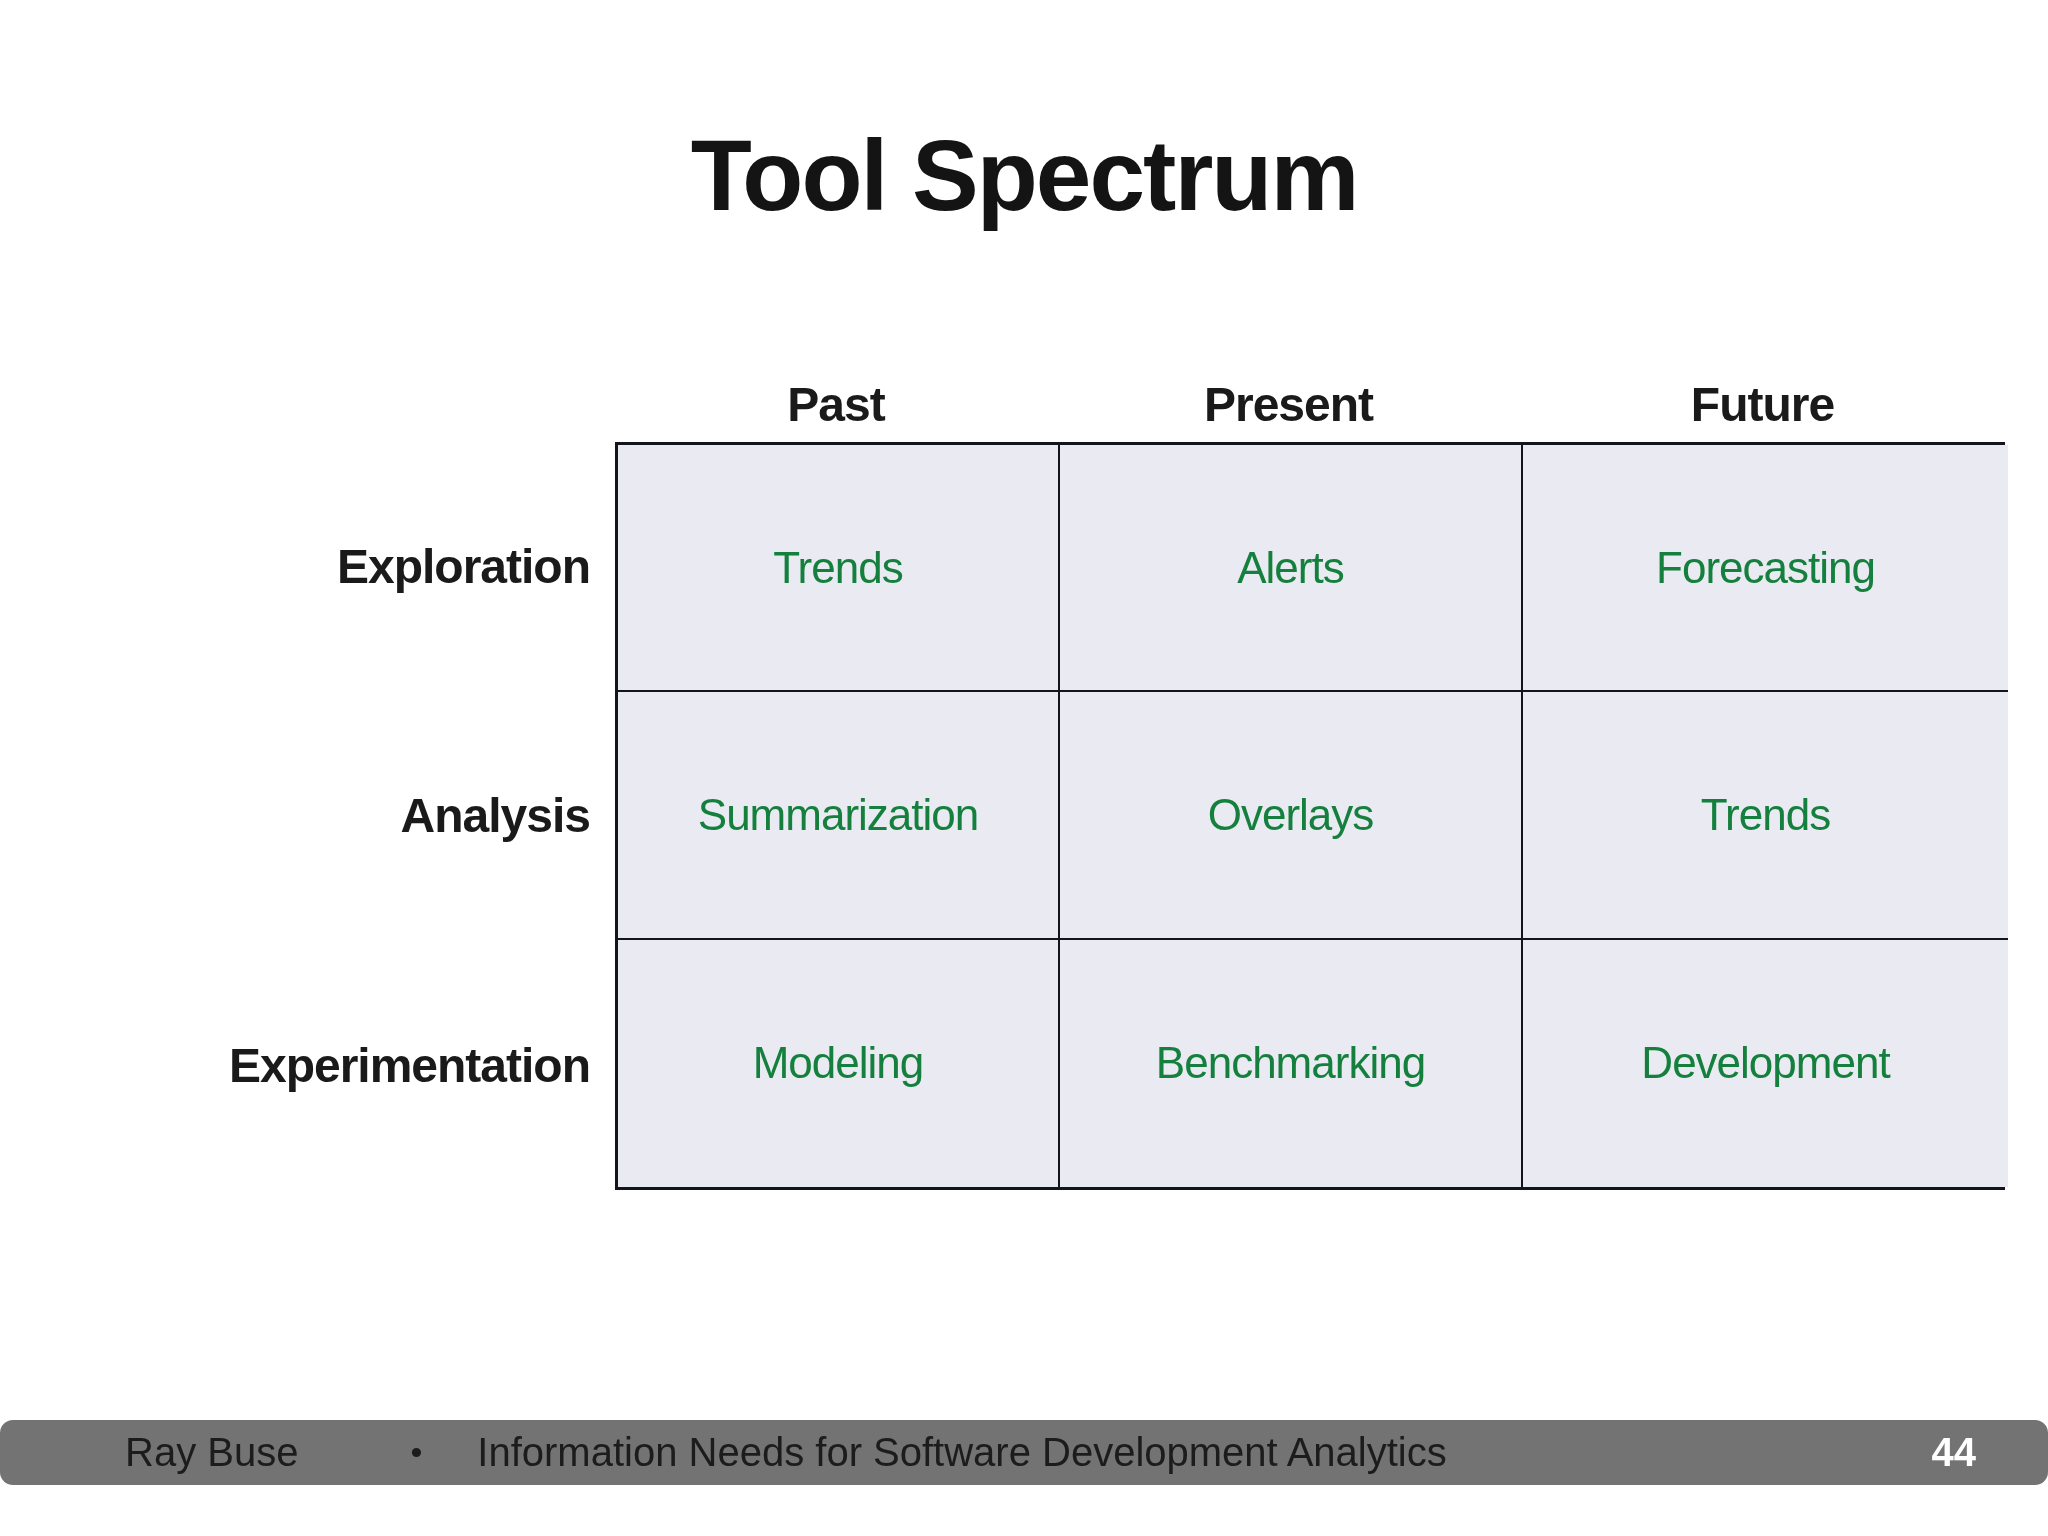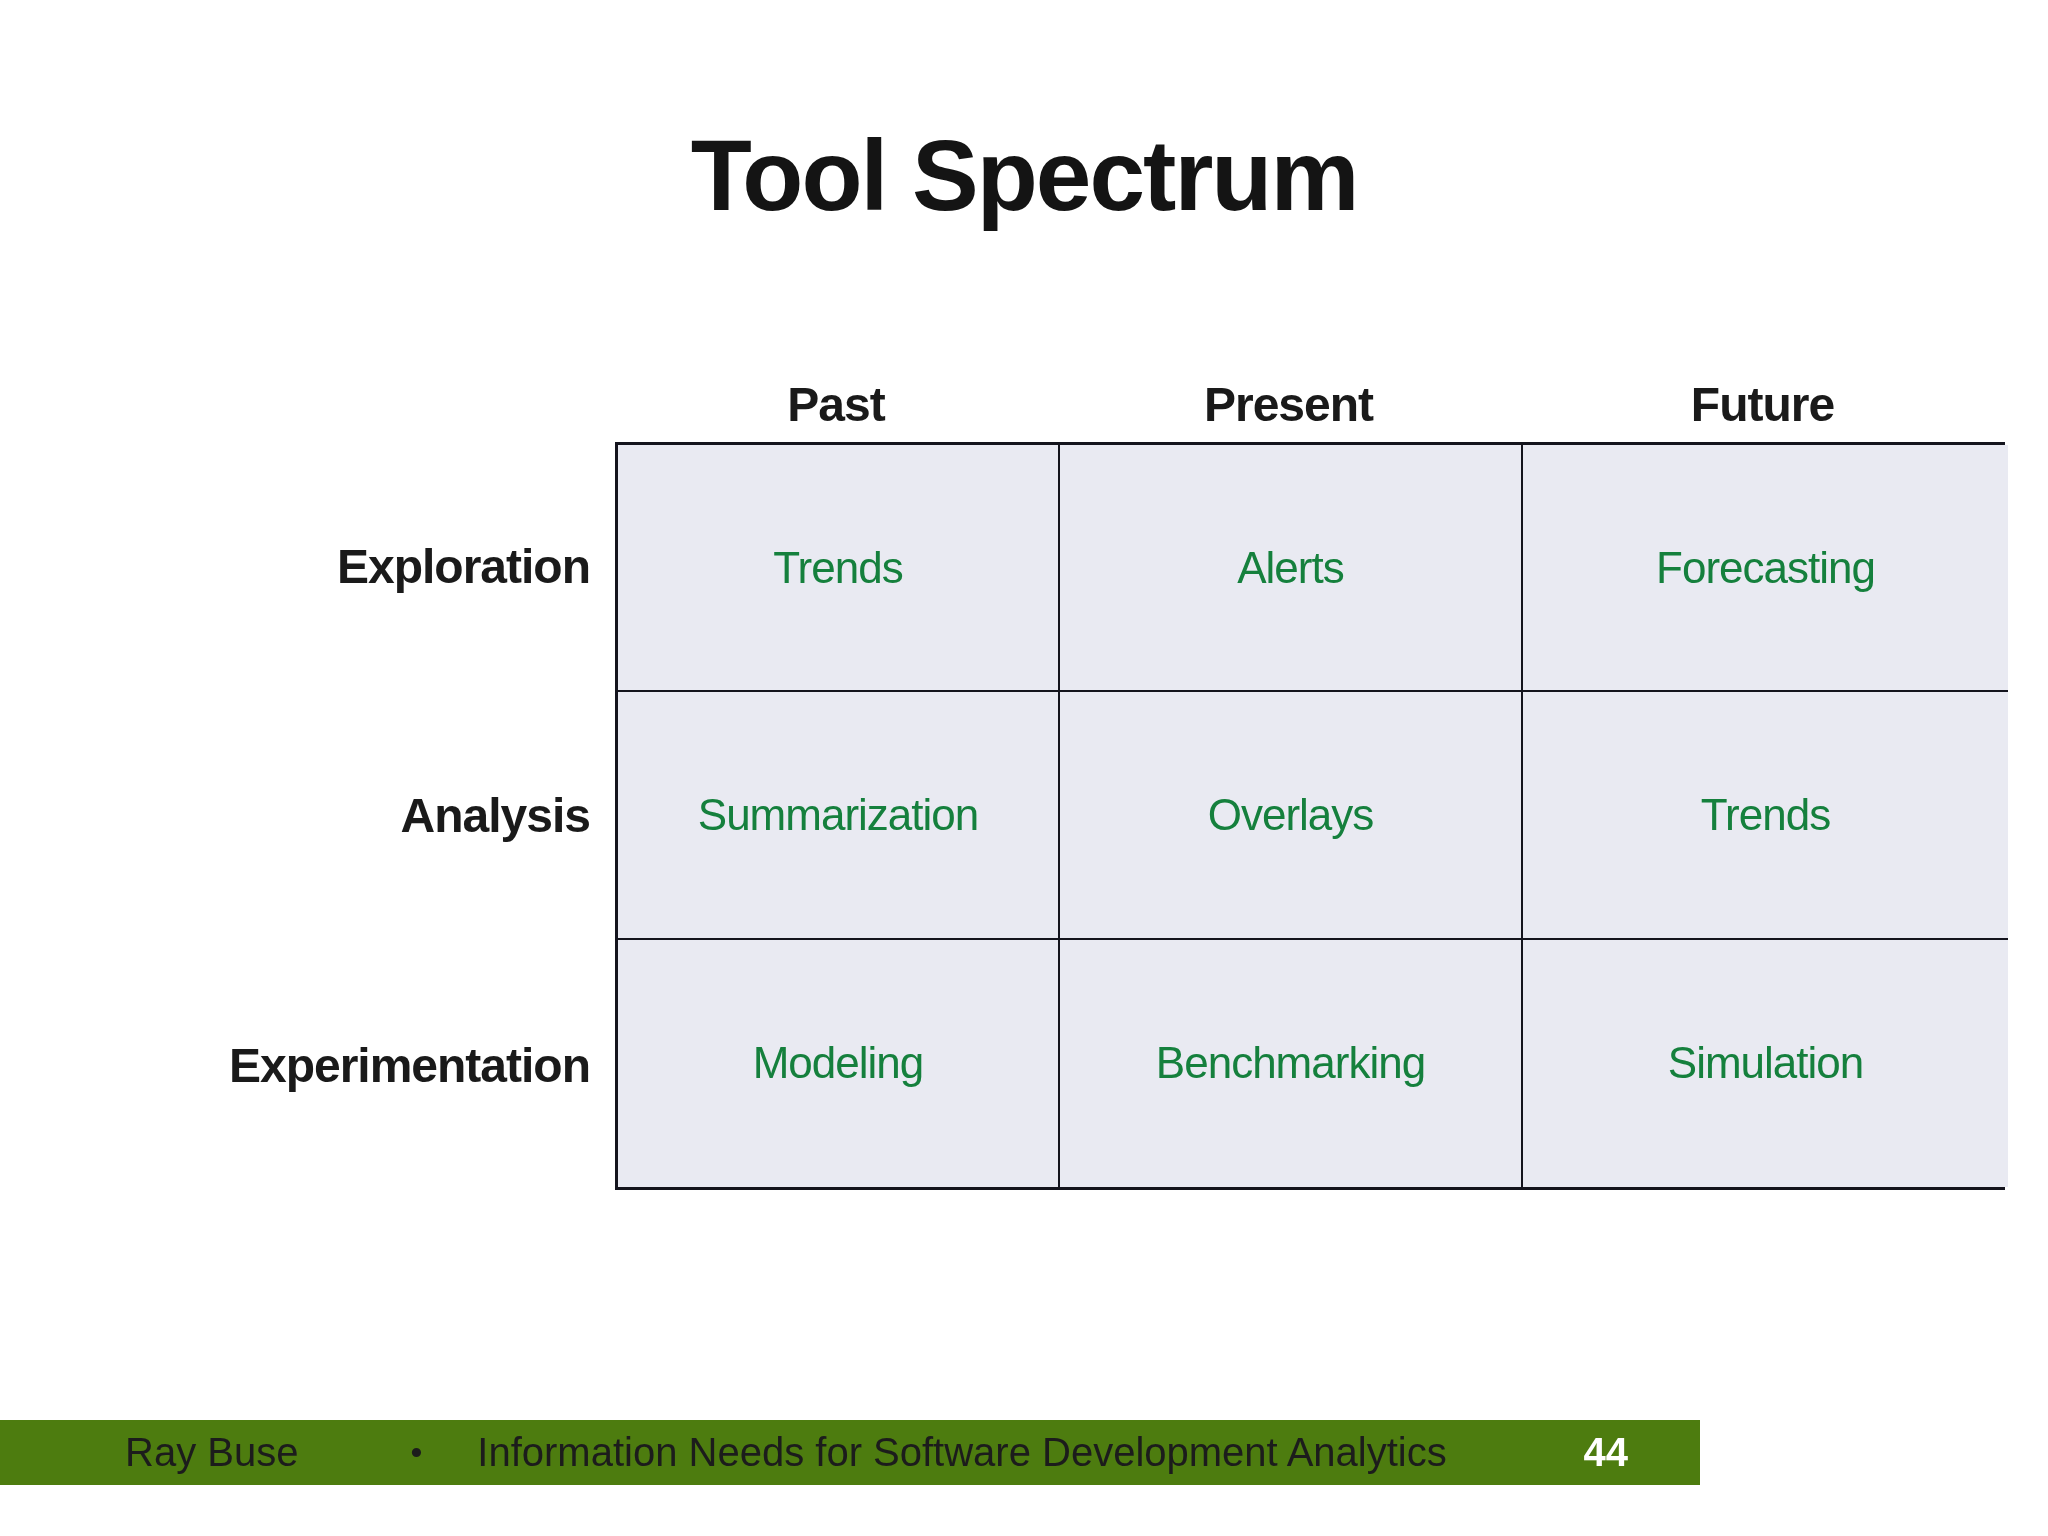--- a/index.html
+++ b/index.html
@@ -96,27 +96,28 @@
     box-sizing: border-box;
   }
   .matrix-cell.last-col { border-right: none; }
   .matrix-cell.last-row { border-bottom: none; }
 
   
   .footer-bar {
     position: absolute;
     left: 0;
     top: 1420px;
-    width: 1700px;
+    width: 2048px;
     height: 65px;
-    background: #4d7c0f;
+    background: #737373;
     display: flex;
     align-items: center;
     font-size: 40px;
     color: #1c1c1c;
+    border-radius: 13px;
   }
   .footer-author { margin-left: 125px; }
   .footer-sep { margin-left: 112px; font-size: 34px; }
   .footer-deck-title { margin-left: 55px; }
   .footer-page-number {
     margin-left: auto;
     margin-right: 72px;
     color: #ffffff;
     font-weight: bold;
   }
@@ -144,21 +145,21 @@
     <div class="matrix-cell">Trends</div>
     <div class="matrix-cell">Alerts</div>
     <div class="matrix-cell last-col">Forecasting</div>
 
     <div class="matrix-cell">Summarization</div>
     <div class="matrix-cell">Overlays</div>
     <div class="matrix-cell last-col">Trends</div>
 
     <div class="matrix-cell last-row">Modeling</div>
     <div class="matrix-cell last-row">Benchmarking</div>
-    <div class="matrix-cell last-col last-row">Simulation</div>
+    <div class="matrix-cell last-col last-row">Development</div>
   </div>
 
   <div class="footer-bar">
     <span class="footer-author">Ray Buse</span>
     <span class="footer-sep">•</span>
     <span class="footer-deck-title">Information Needs for Software Development Analytics</span>
     <span class="footer-page-number">44</span>
   </div>
 
 </div>

